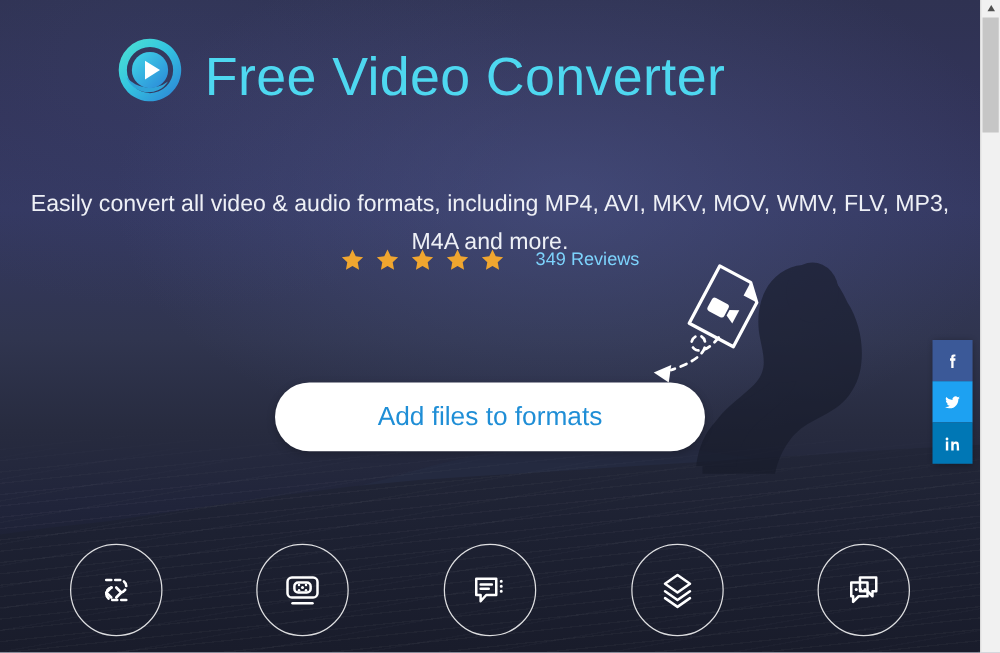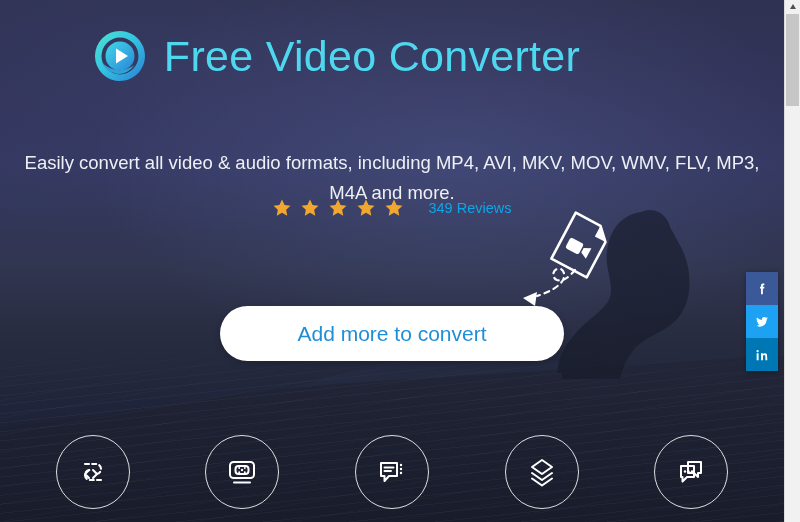--- a/index.html
+++ b/index.html
@@ -80,21 +80,21 @@
     -webkit-mask-image:linear-gradient(180deg, rgba(0,0,0,0) 0%, #000 30%, #000 100%);
     pointer-events:none;
   }
   
   .silhouette { position:absolute; right:68px; bottom:118px; width:170px; height:200px; opacity:.62; }
   .silhouette svg { width:100%; height:100%; display:block; }
 
   
   .hero-head {
     position:absolute; left:0; top:28px; width:672px;
-    display:flex; align-items:center; justify-content:center; gap:16px;
+    display:flex; align-items:flex-end; justify-content:center; gap:16px;
   }
   .logo-mark { width:56px; height:56px; flex:none; }
   .logo-mark svg { width:100%; height:100%; display:block; }
   .app-title {
     font-size:43px; line-height:1;
     color:#4ed8f0; letter-spacing:.3px; white-space:nowrap;
   }
 
   
   .tagline {
@@ -105,21 +105,21 @@
 
   
   .rating {
     position:absolute; left:0; top:198px; width:784px;
     display:flex; align-items:center; justify-content:center; gap:0;
   }
   .stars { display:flex; gap:8px; align-items:center; }
   .star { width:20px; height:20px; display:block; }
   .star svg { width:100%; height:100%; display:block; }
   .reviews {
-    margin-left:24px; color:#0ea5e9; font-size:14.5px; white-space:nowrap;
+    margin-left:24px; color:#7dd3fc; font-size:14.5px; white-space:nowrap;
   }
 
   
   .cta-wrap {
     position:absolute; left:0; top:306px; width:784px;
     display:flex; justify-content:center;
   }
   .cta-button {
     width:344px; height:55px; border:none; border-radius:28px;
     background:#ffffff; color:#1f8ed6;
@@ -270,21 +270,21 @@
           <path d="M79.5 39.5l7-3.5v12l-7-3.5z" fill="#ffffff"></path>
         </g>
         <g fill="none" stroke="#ffffff" stroke-width="2.2" stroke-linecap="round" stroke-dasharray="5 5">
           <path d="M70 62c-6 7-12 12-18 10-5-2-5-9 0-11 6-2 9 5 6 11-4 7-14 12-26 16"></path>
         </g>
         <path d="M32 84l-14 6 12 8z" fill="#ffffff"></path>
       </svg>
     </div>
 
     <div class="cta-wrap">
-      <button class="cta-button">Add more to convert</button>
+      <button class="cta-button">Add files to formats</button>
     </div>
 
     <div class="features">
 
       <div class="feature">
         <span>
           <svg viewBox="0 0 38 38" fill="none" stroke="#ffffff" stroke-width="2.1" stroke-linecap="round" stroke-linejoin="round">
             <path d="M11 11h11a5 5 0 0 1 0 10" stroke-dasharray="4 3.2"></path>
             <path d="M19 17l4 4-4 4"></path>
             <path d="M27 27H16a5 5 0 0 1 0-10" stroke-dasharray="4 3.2"></path>

